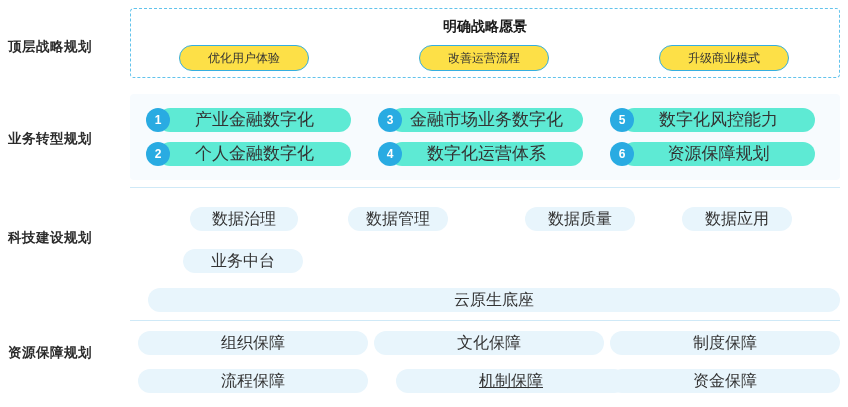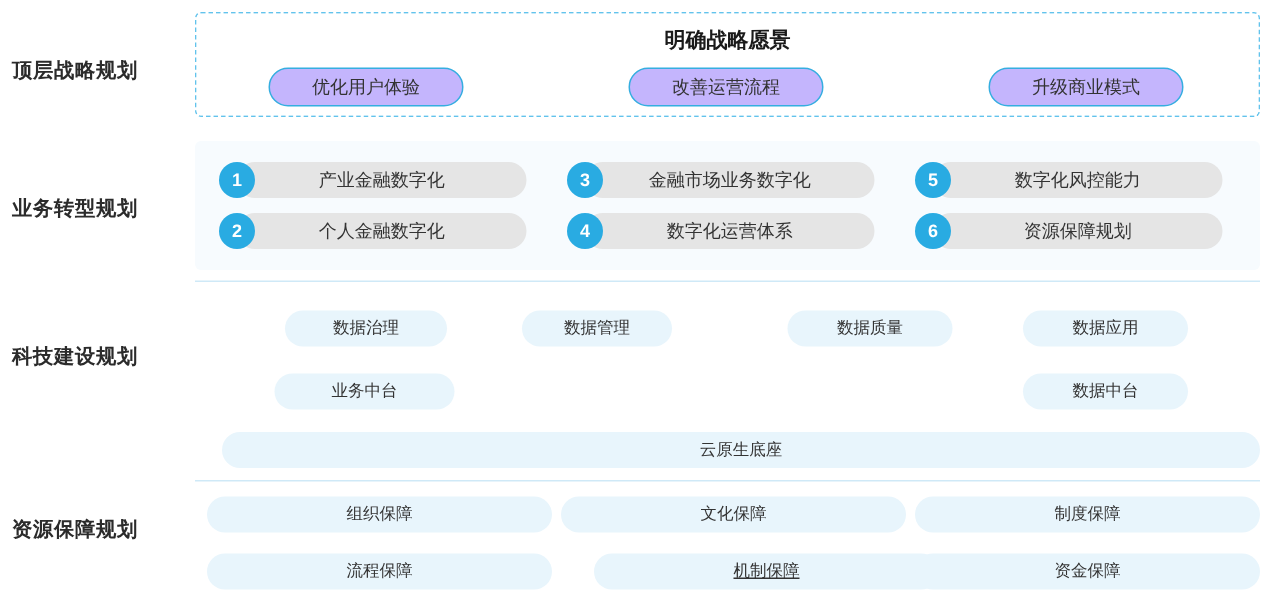--- a/index.html
+++ b/index.html
@@ -65,21 +65,21 @@
     left: 0;
     width: 100%;
     height: 26px;
   }
   .pill-outline {
     position: absolute;
     height: 26px;
     line-height: 24px;
     border: 1px solid #35aee0;
     border-radius: 13px;
-    background: #c4b5fd;
+    background: #fde047;
     text-align: center;
     font-size: 12px;
     color: #333333;
     box-sizing: border-box;
   }
   .po1 { left: 48px;  width: 130px; }
   .po2 { left: 288px; width: 130px; }
   .po3 { left: 528px; width: 130px; }
 
   
@@ -98,23 +98,23 @@
     width: 205px;
   }
   .biz-pill {
     position: absolute;
     left: 12px;
     top: 0;
     width: 193px;
     height: 24px;
     line-height: 24px;
     border-radius: 12px;
-    background: #e5e5e5;
-    text-align: center;
-    font-size: 12px;
+    background: #5eead4;
+    text-align: center;
+    font-size: 17px;
     color: #333333;
     box-sizing: border-box;
   }
   .biz-num {
     position: absolute;
     left: 0;
     top: 0;
     width: 24px;
     height: 24px;
     border-radius: 50%;
@@ -144,21 +144,21 @@
   .div-2 { top: 320px; }
 
   
   .pill-soft {
     position: absolute;
     height: 24px;
     line-height: 24px;
     border-radius: 12px;
     background: #e8f5fc;
     text-align: center;
-    font-size: 11px;
+    font-size: 16px;
     color: #333333;
     box-sizing: border-box;
   }
   
   .t1 { left: 190px; top: 207px; width: 108px; }
   .t2 { left: 348px; top: 207px; width: 100px; }
   .t3 { left: 525px; top: 207px; width: 110px; }
   .t4 { left: 682px; top: 207px; width: 110px; }
   
   .t5 { left: 183px; top: 249px; width: 120px; }
@@ -222,21 +222,20 @@
   </div>
 
   <div class="divider div-1"></div>
 
   <div class="pill-soft t1">数据治理</div>
   <div class="pill-soft t2">数据管理</div>
   <div class="pill-soft t3">数据质量</div>
   <div class="pill-soft t4">数据应用</div>
 
   <div class="pill-soft t5">业务中台</div>
-  <div class="pill-soft t7">数据中台</div>
 
   <div class="pill-soft t8">云原生底座</div>
 
   <div class="divider div-2"></div>
 
   <div class="pill-soft r1">组织保障</div>
   <div class="pill-soft r2">文化保障</div>
   <div class="pill-soft r3">制度保障</div>
   <div class="pill-soft r4">流程保障</div>
   <div class="pill-soft r5">机制保障</div>

